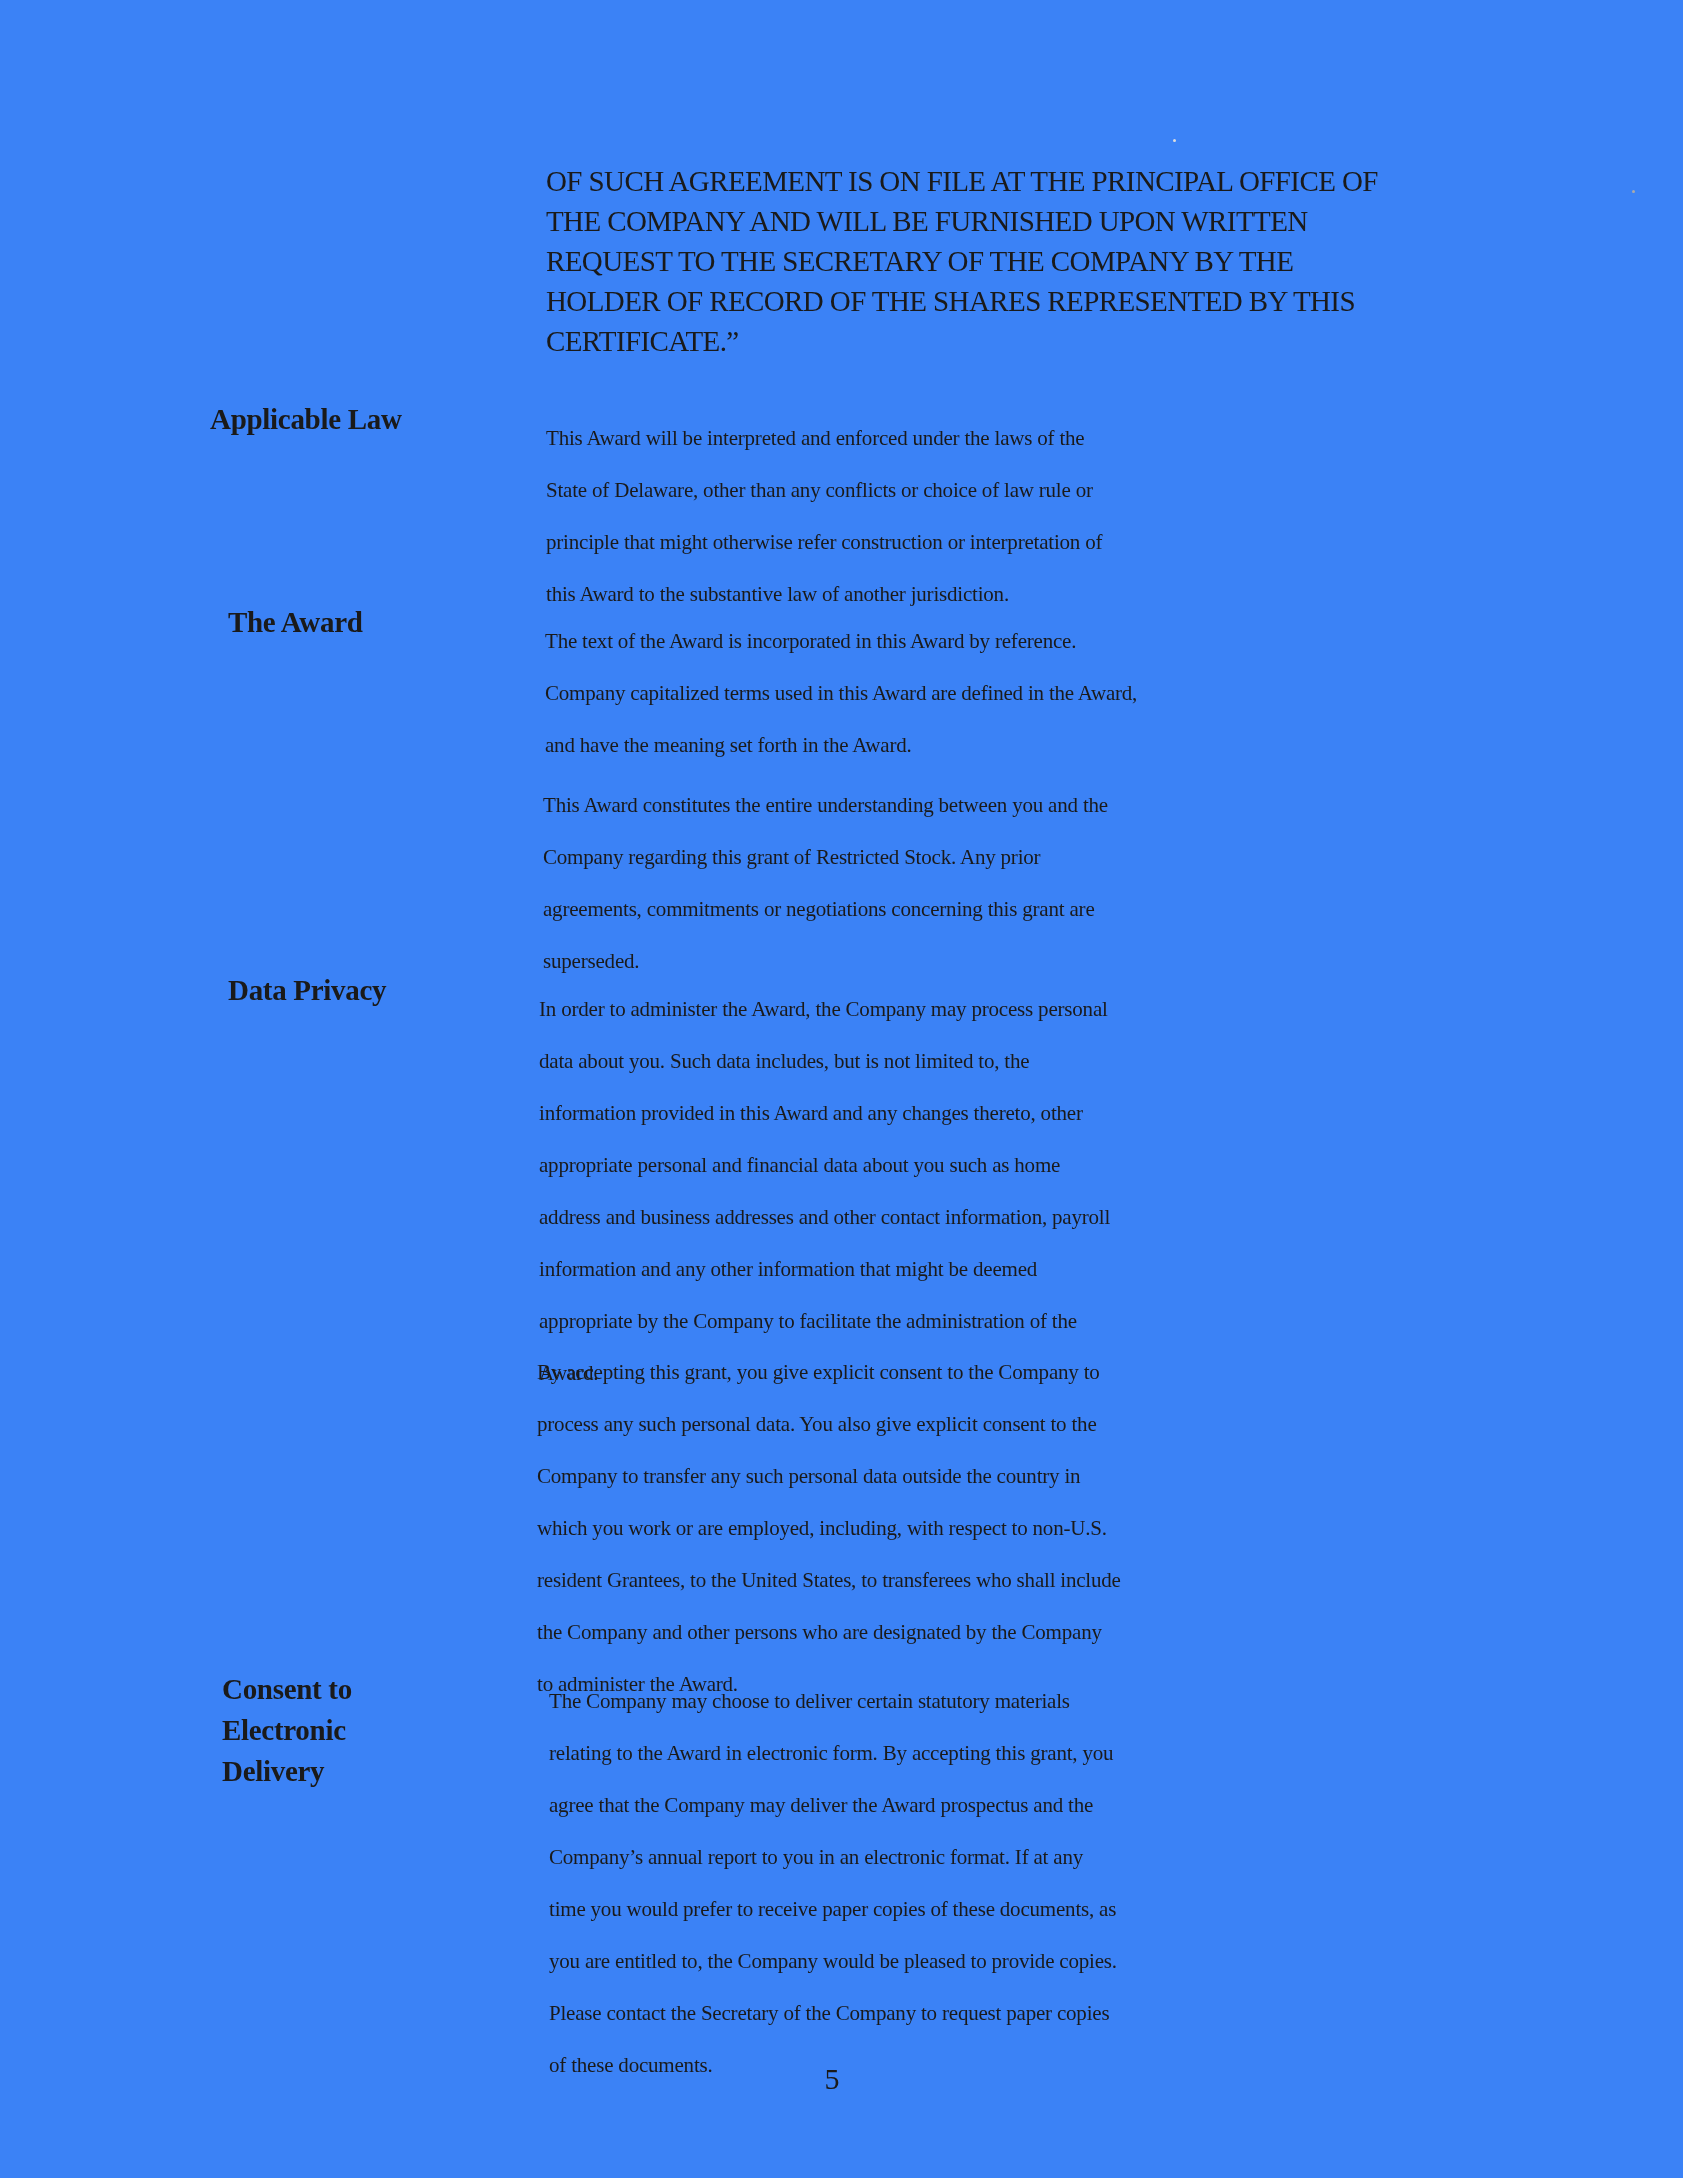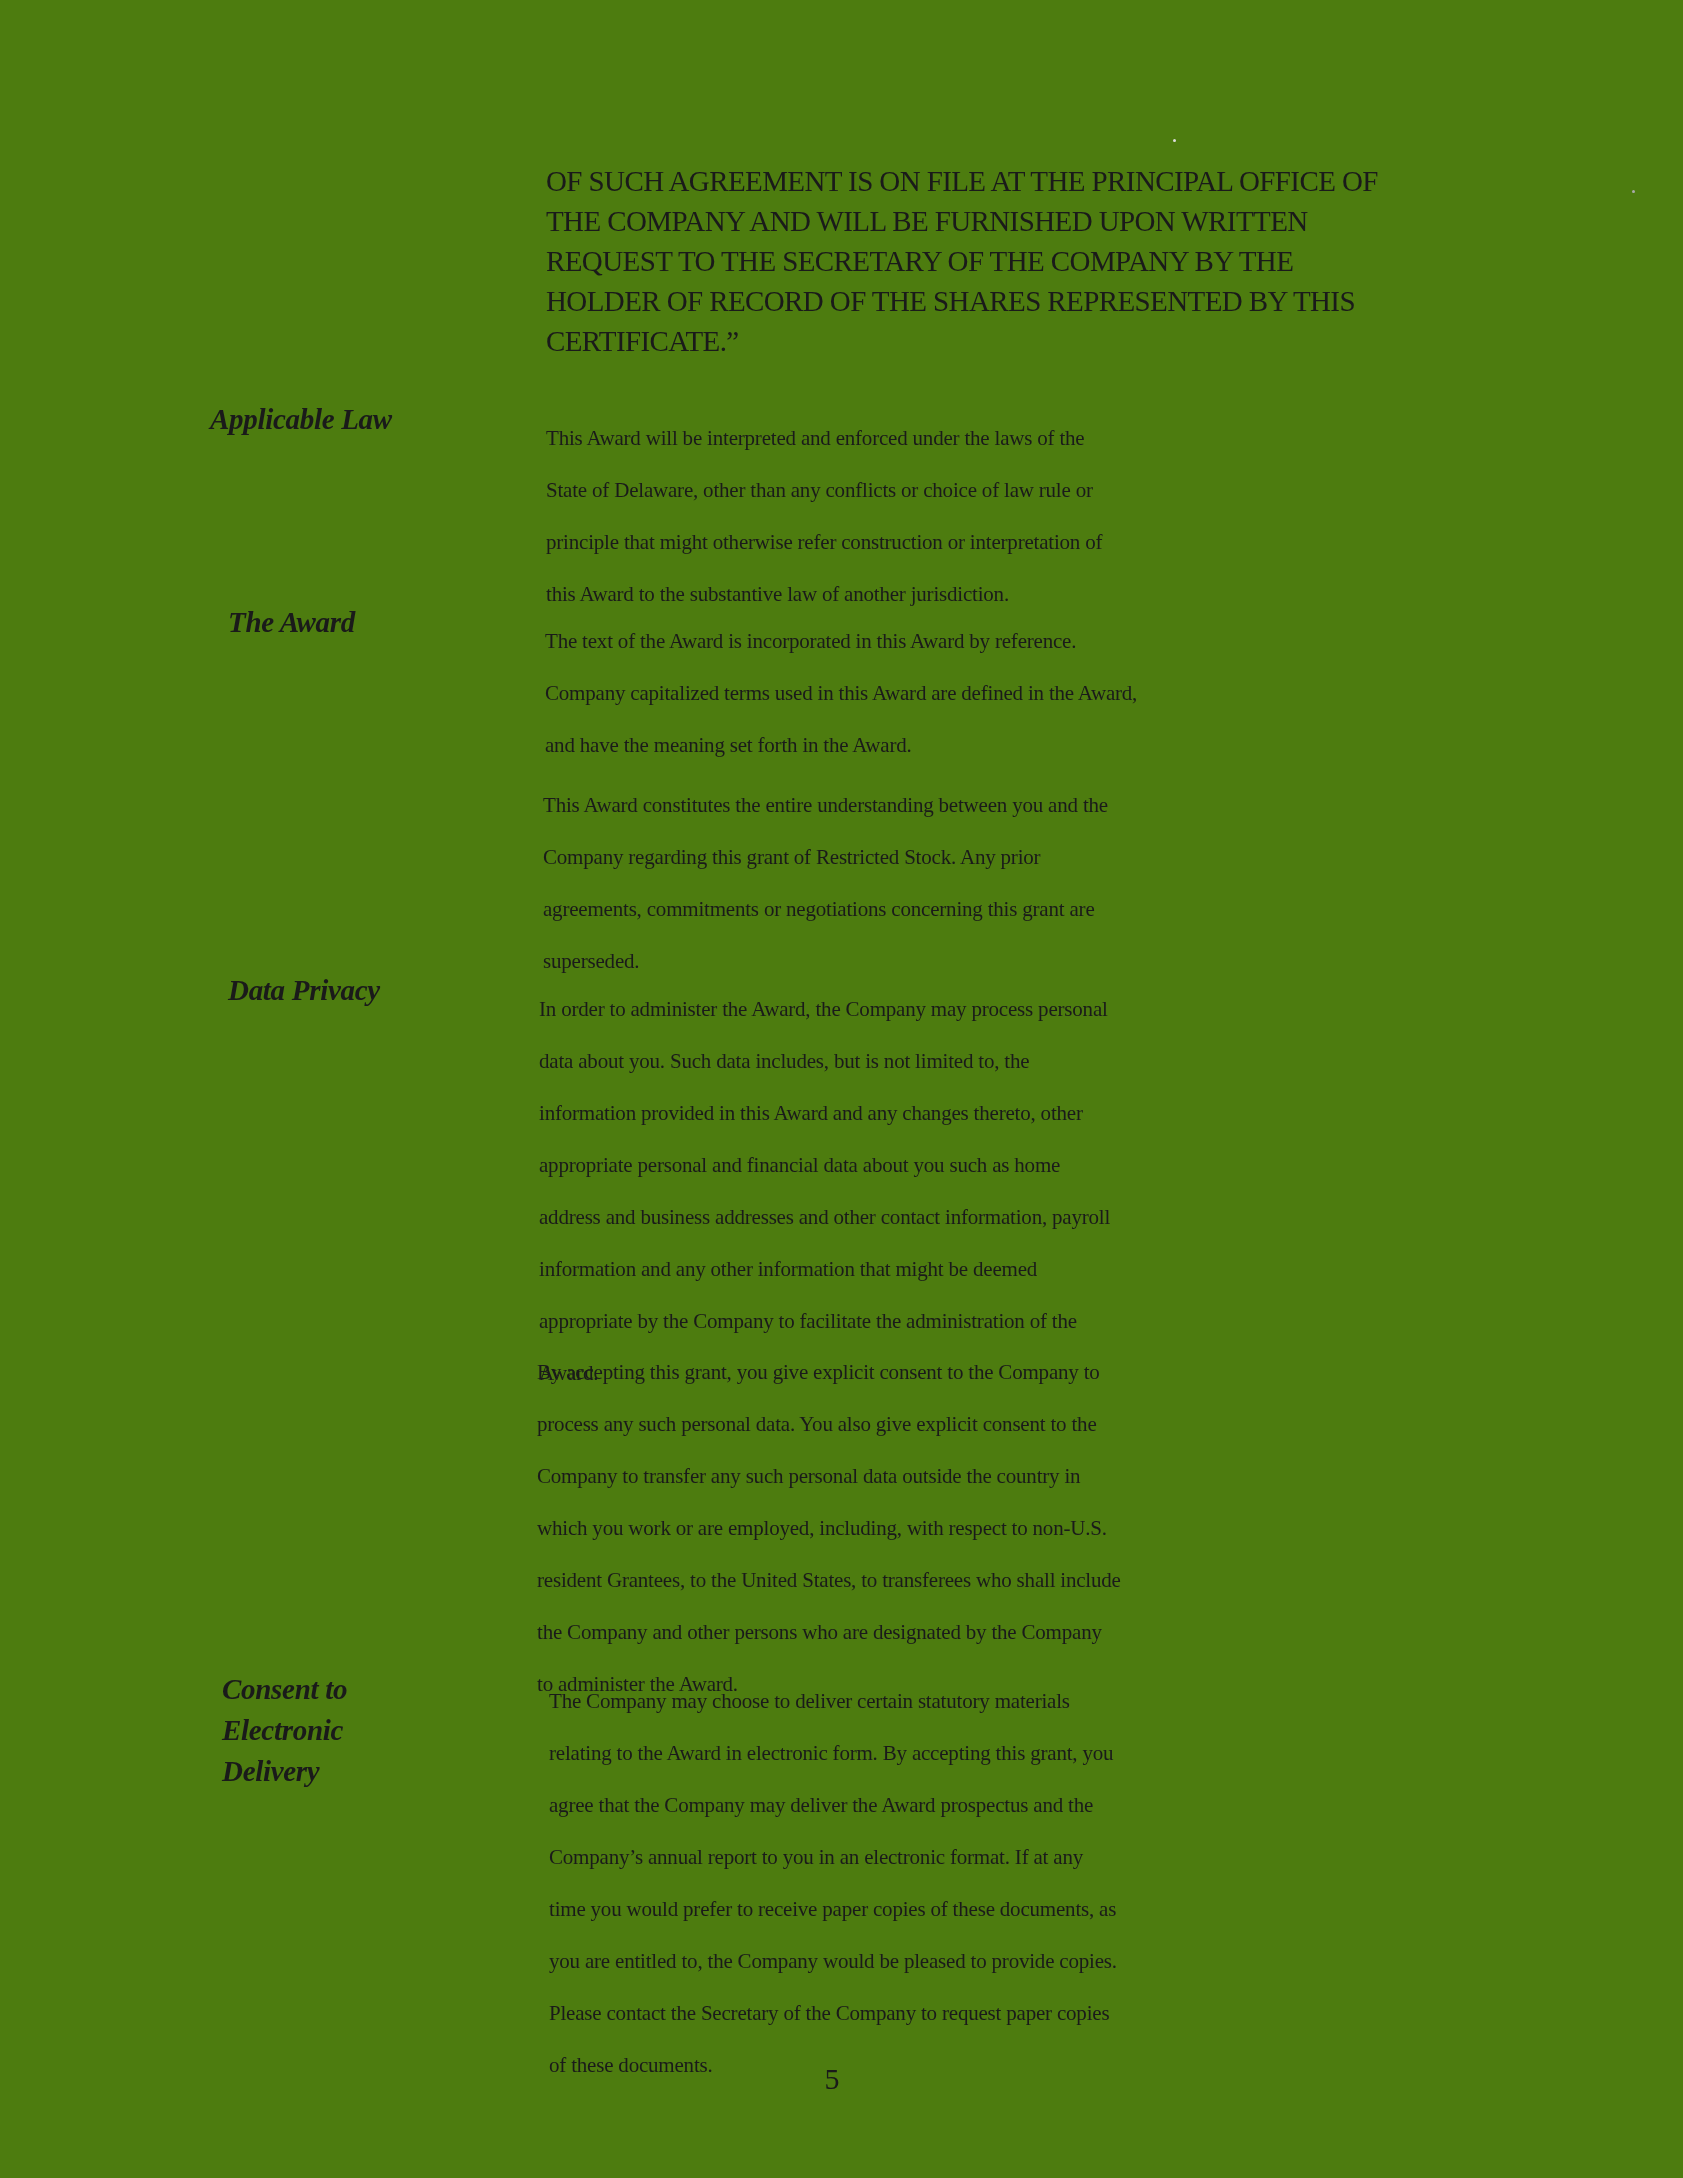--- a/index.html
+++ b/index.html
@@ -1,38 +1,37 @@
 <!DOCTYPE html>
 <html><head>
   <meta charset="utf-8">
   <style>
     html, body { margin: 0; padding: 0; background: #ffffff; }
     body { width: 1683px; height: 2178px; position: relative; overflow: hidden; }
     .page {
       position: absolute; left: 0; top: 0; width: 1683px; height: 2178px;
-      background: #4d7c0f;
+      background: #3b82f6;
       font-family: "Liberation Serif", "DejaVu Serif", serif;
       color: #1a1a1a;
     }
     .block { position: absolute; }
     .para {
       font-size: 21px;
       line-height: 52px;
       margin: 0;
       white-space: pre-line;
       letter-spacing: -0.2px;
     }
     .label {
       position: absolute;
       font-size: 29px;
       line-height: 41px;
       font-weight: bold;
       white-space: pre-line;
       letter-spacing: -0.3px;
-      font-style: italic;
     }
     .caps { font-size: 29px; line-height: 40px; letter-spacing: -0.6px; }
     .page-number {
       position: absolute; left: 812px; top: 2062px; width: 40px; text-align: center;
       font-size: 30px;
     }
     .speck { position: absolute; width: 3px; height: 3px; background: #aaaaaa; border-radius: 50%; }
   </style>
 </head>
 <body>

